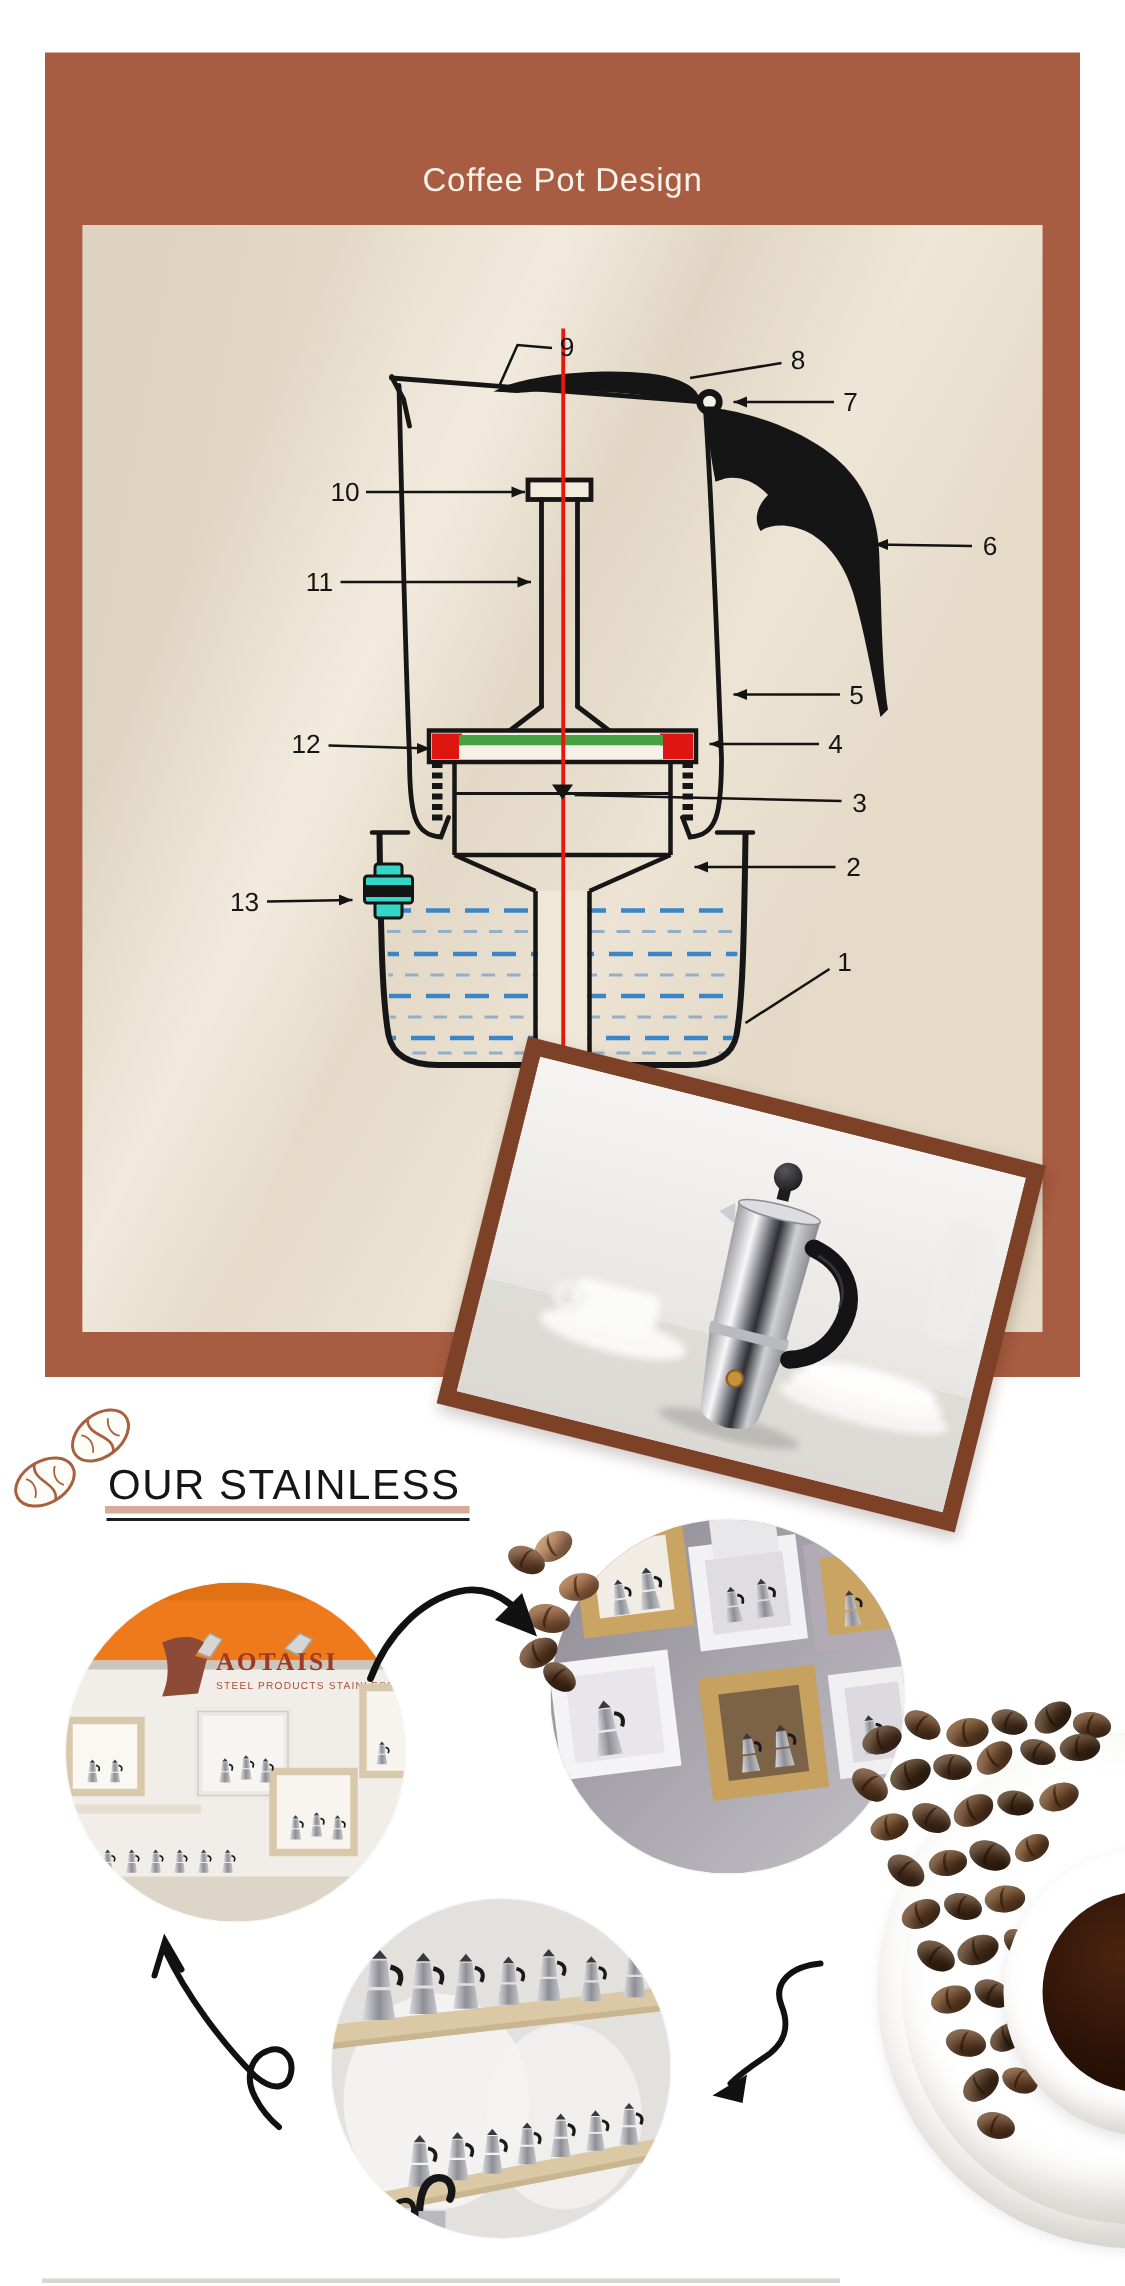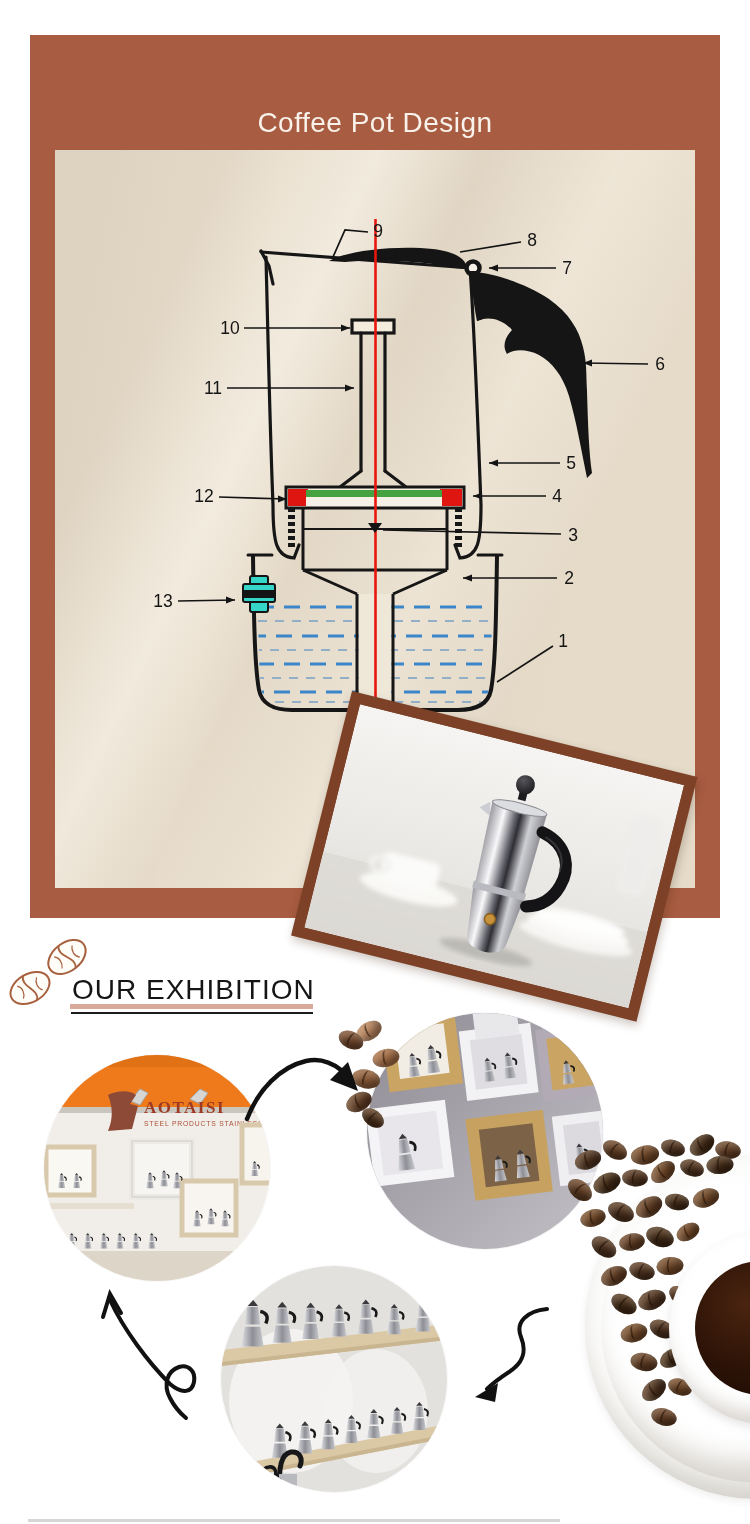--- a/index.html
+++ b/index.html
@@ -1,21 +1,21 @@
 <!DOCTYPE html>
 <html><head>
 <meta charset="utf-8">
 <style>
   html,body{margin:0;padding:0;background:#fff;}
   .page{position:relative;width:750px;height:1524px;background:#fff;overflow:hidden;
         font-family:"Liberation Sans", sans-serif;}
   
   .banner{position:absolute;left:30px;top:35px;width:690px;height:883px;background:#a85c41;z-index:1;}
   .banner-title{position:absolute;top:72px;left:0;width:100%;text-align:center;
-      font-size:28px;letter-spacing:.5px;color:#f8f2ea;}
+      font-size:22px;letter-spacing:.5px;color:#f8f2ea;}
   .panel{position:absolute;left:55px;top:150px;width:640px;height:738px;z-index:2;
       background:
         linear-gradient(115deg, rgba(255,255,255,0) 18%, rgba(252,248,240,.55) 33%, rgba(255,255,255,0) 44%, rgba(250,244,232,.45) 58%, rgba(255,255,255,0) 72%),
         linear-gradient(100deg, rgba(208,196,176,.35) 8%, rgba(255,255,255,0) 30%, rgba(211,199,181,.30) 55%, rgba(255,255,255,0) 78%),
         #e6dbc9;}
   .diagram-svg{position:absolute;left:0;top:0;width:750px;height:1524px;z-index:3;pointer-events:none;}
   .leader{fill:none;stroke:#141414;stroke-width:1.7px;}
   .lbl{font-family:"Liberation Sans",sans-serif;font-size:17.5px;fill:#141414;text-anchor:middle;}
   
   .photo-frame{position:absolute;left:352px;top:691px;width:334px;height:230px;z-index:5;
@@ -227,21 +227,21 @@
       <ellipse rx="21" ry="14"></ellipse>
       <path d="M0,-14 C-8,-5 8,5 0,14" fill="none" stroke-width="1.8"></path>
       <path d="M-10,-8 C-6,-4 -7,2 -11,6 M10,8 C6,4 7,-2 11,-6" fill="none" stroke-width="1.2"></path>
     </g>
     <g transform="translate(24,58) rotate(-30)" fill="#fffdf8" stroke="#a8613f" stroke-width="2">
       <ellipse rx="21" ry="14"></ellipse>
       <path d="M0,-14 C-8,-5 8,5 0,14" fill="none" stroke-width="1.8"></path>
       <path d="M-10,-8 C-6,-4 -7,2 -11,6 M10,8 C6,4 7,-2 11,-6" fill="none" stroke-width="1.2"></path>
     </g>
   </svg>
-  <div class="exh-heading">OUR EXHIBITION</div>
+  <div class="exh-heading">OUR STAINLESS</div>
   <div class="exh-bar-pink" style="background:#d9a99c"></div>
   <div class="exh-bar-black"></div>
 
   <div class="circle c1">
     <svg width="226" height="226" viewBox="0 0 226 226">
       <defs>
         <linearGradient id="gp1" x1="0" y1="0" x2="1" y2="0">
           <stop offset="0" stop-color="#dcdde1"></stop>
             <stop offset="0.5" stop-color="#8e8f96"></stop>
             <stop offset="1" stop-color="#c8c9cd"></stop>

